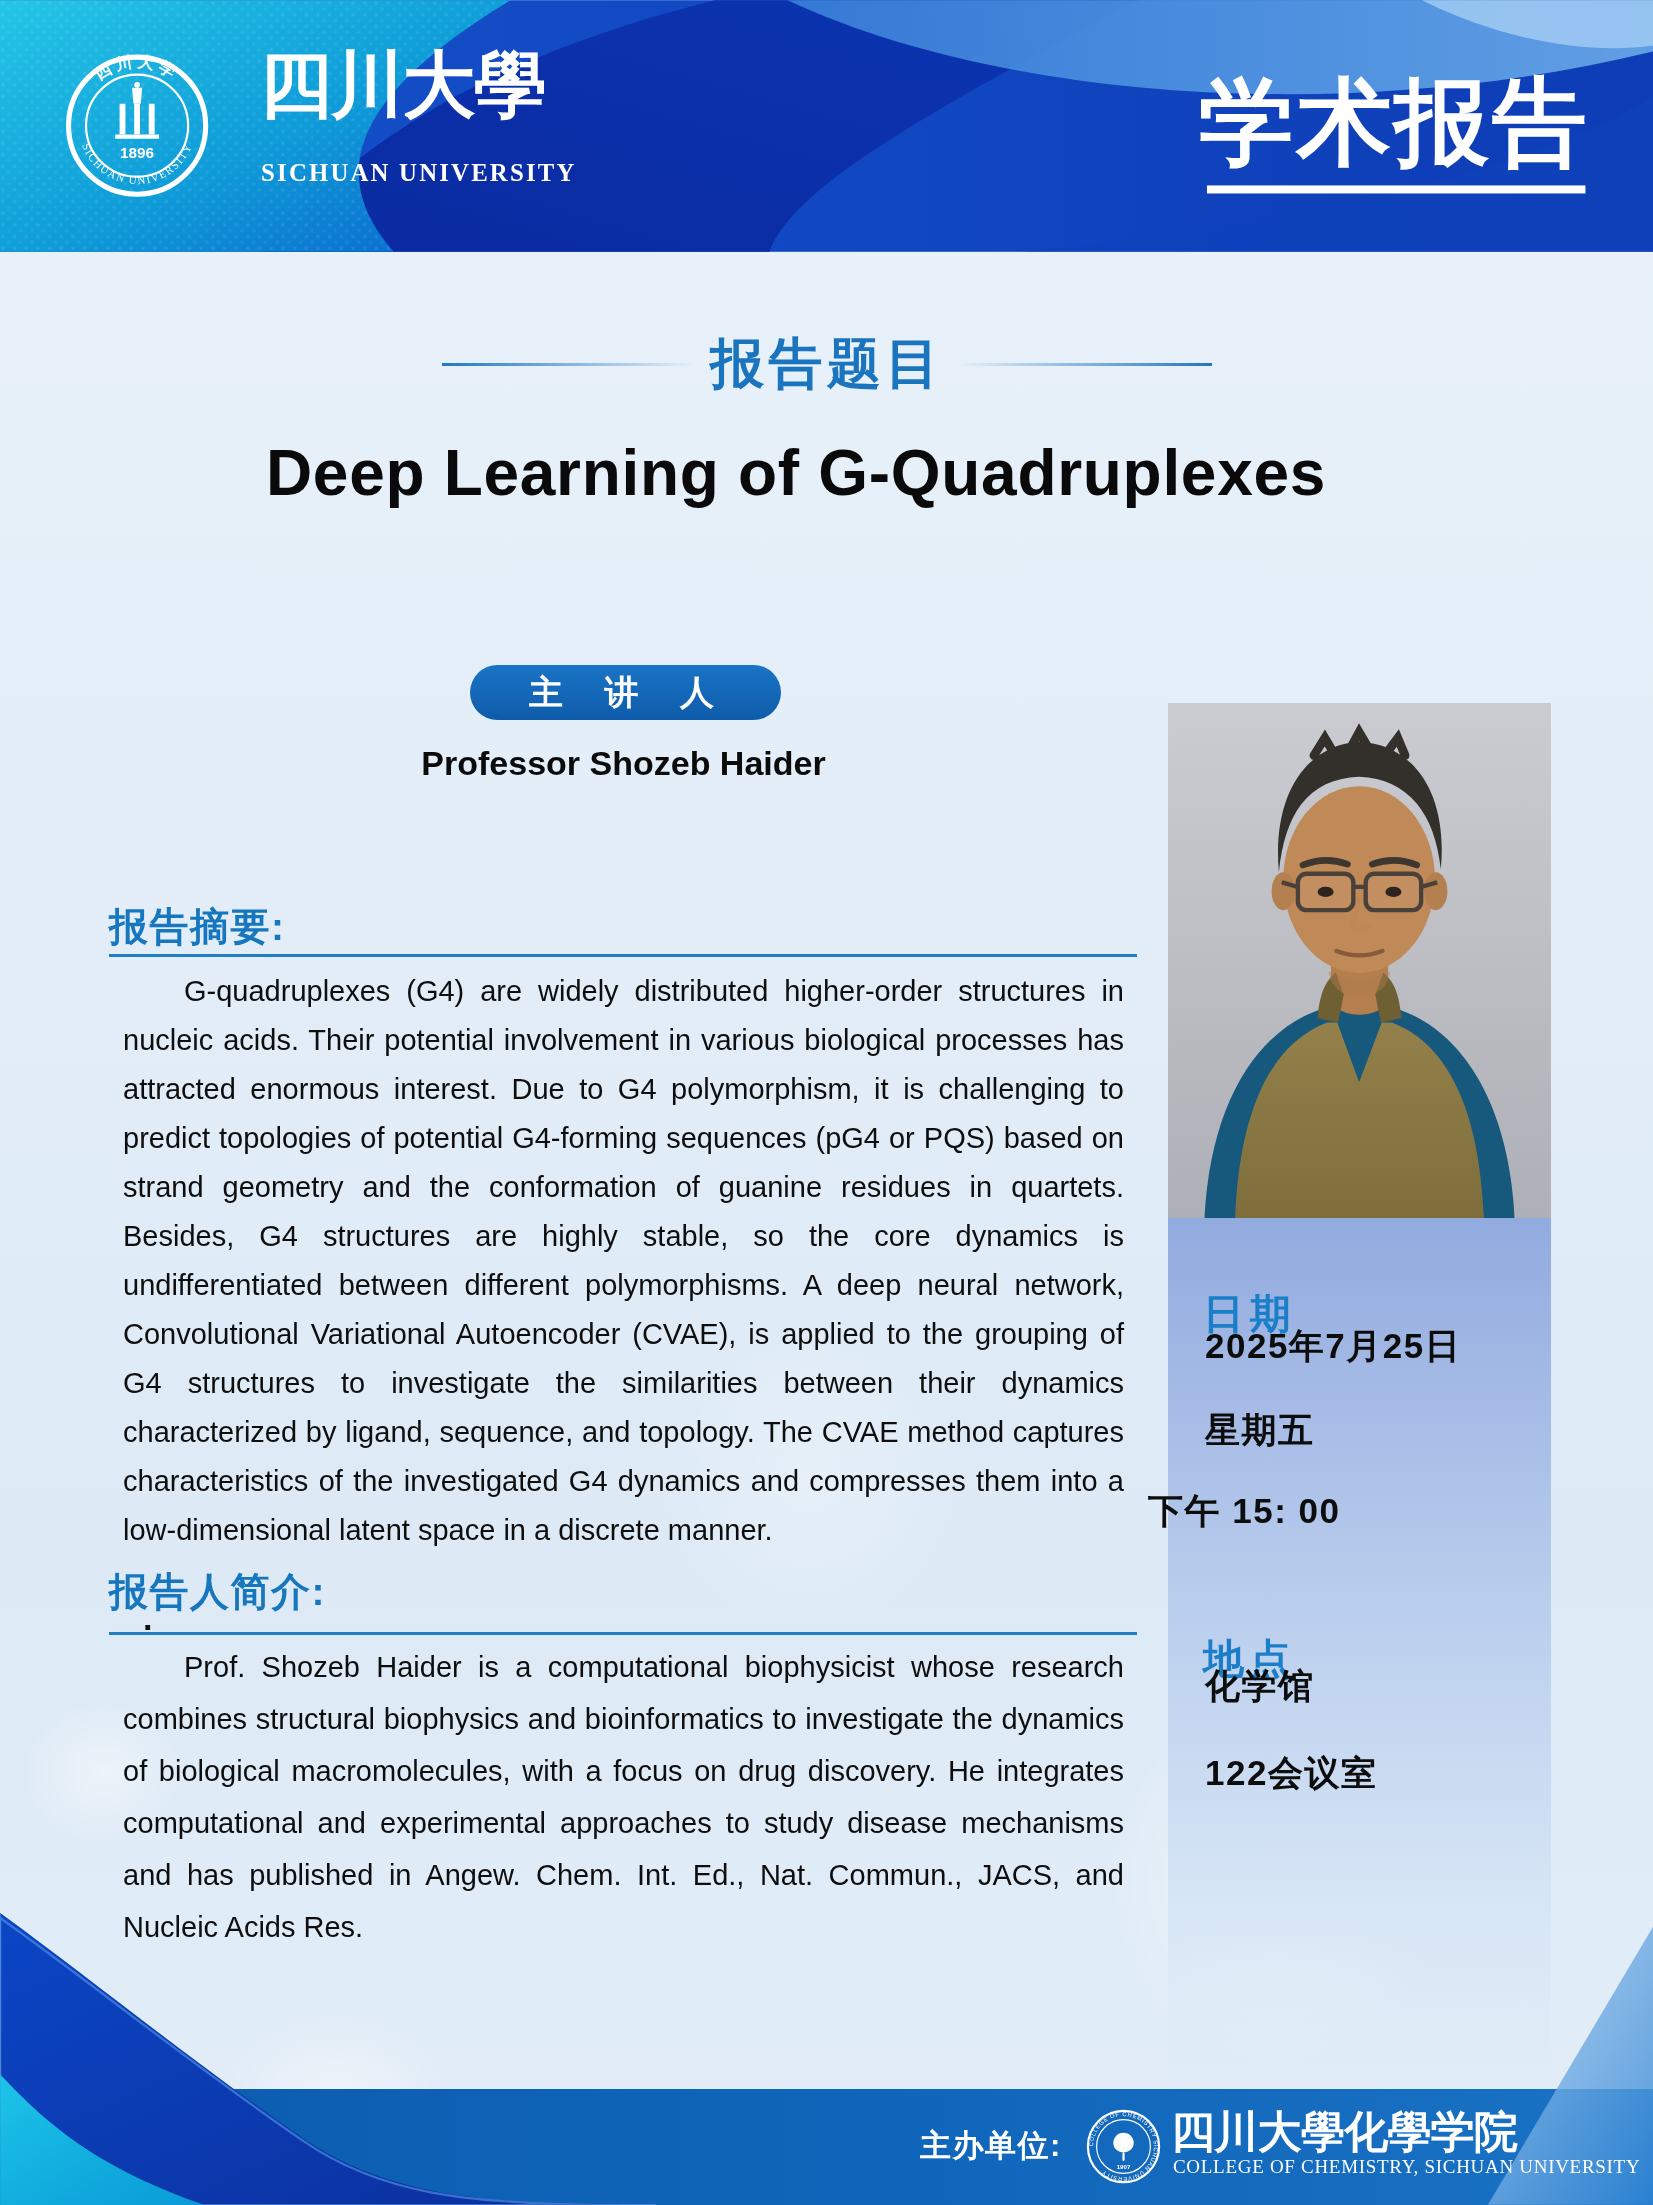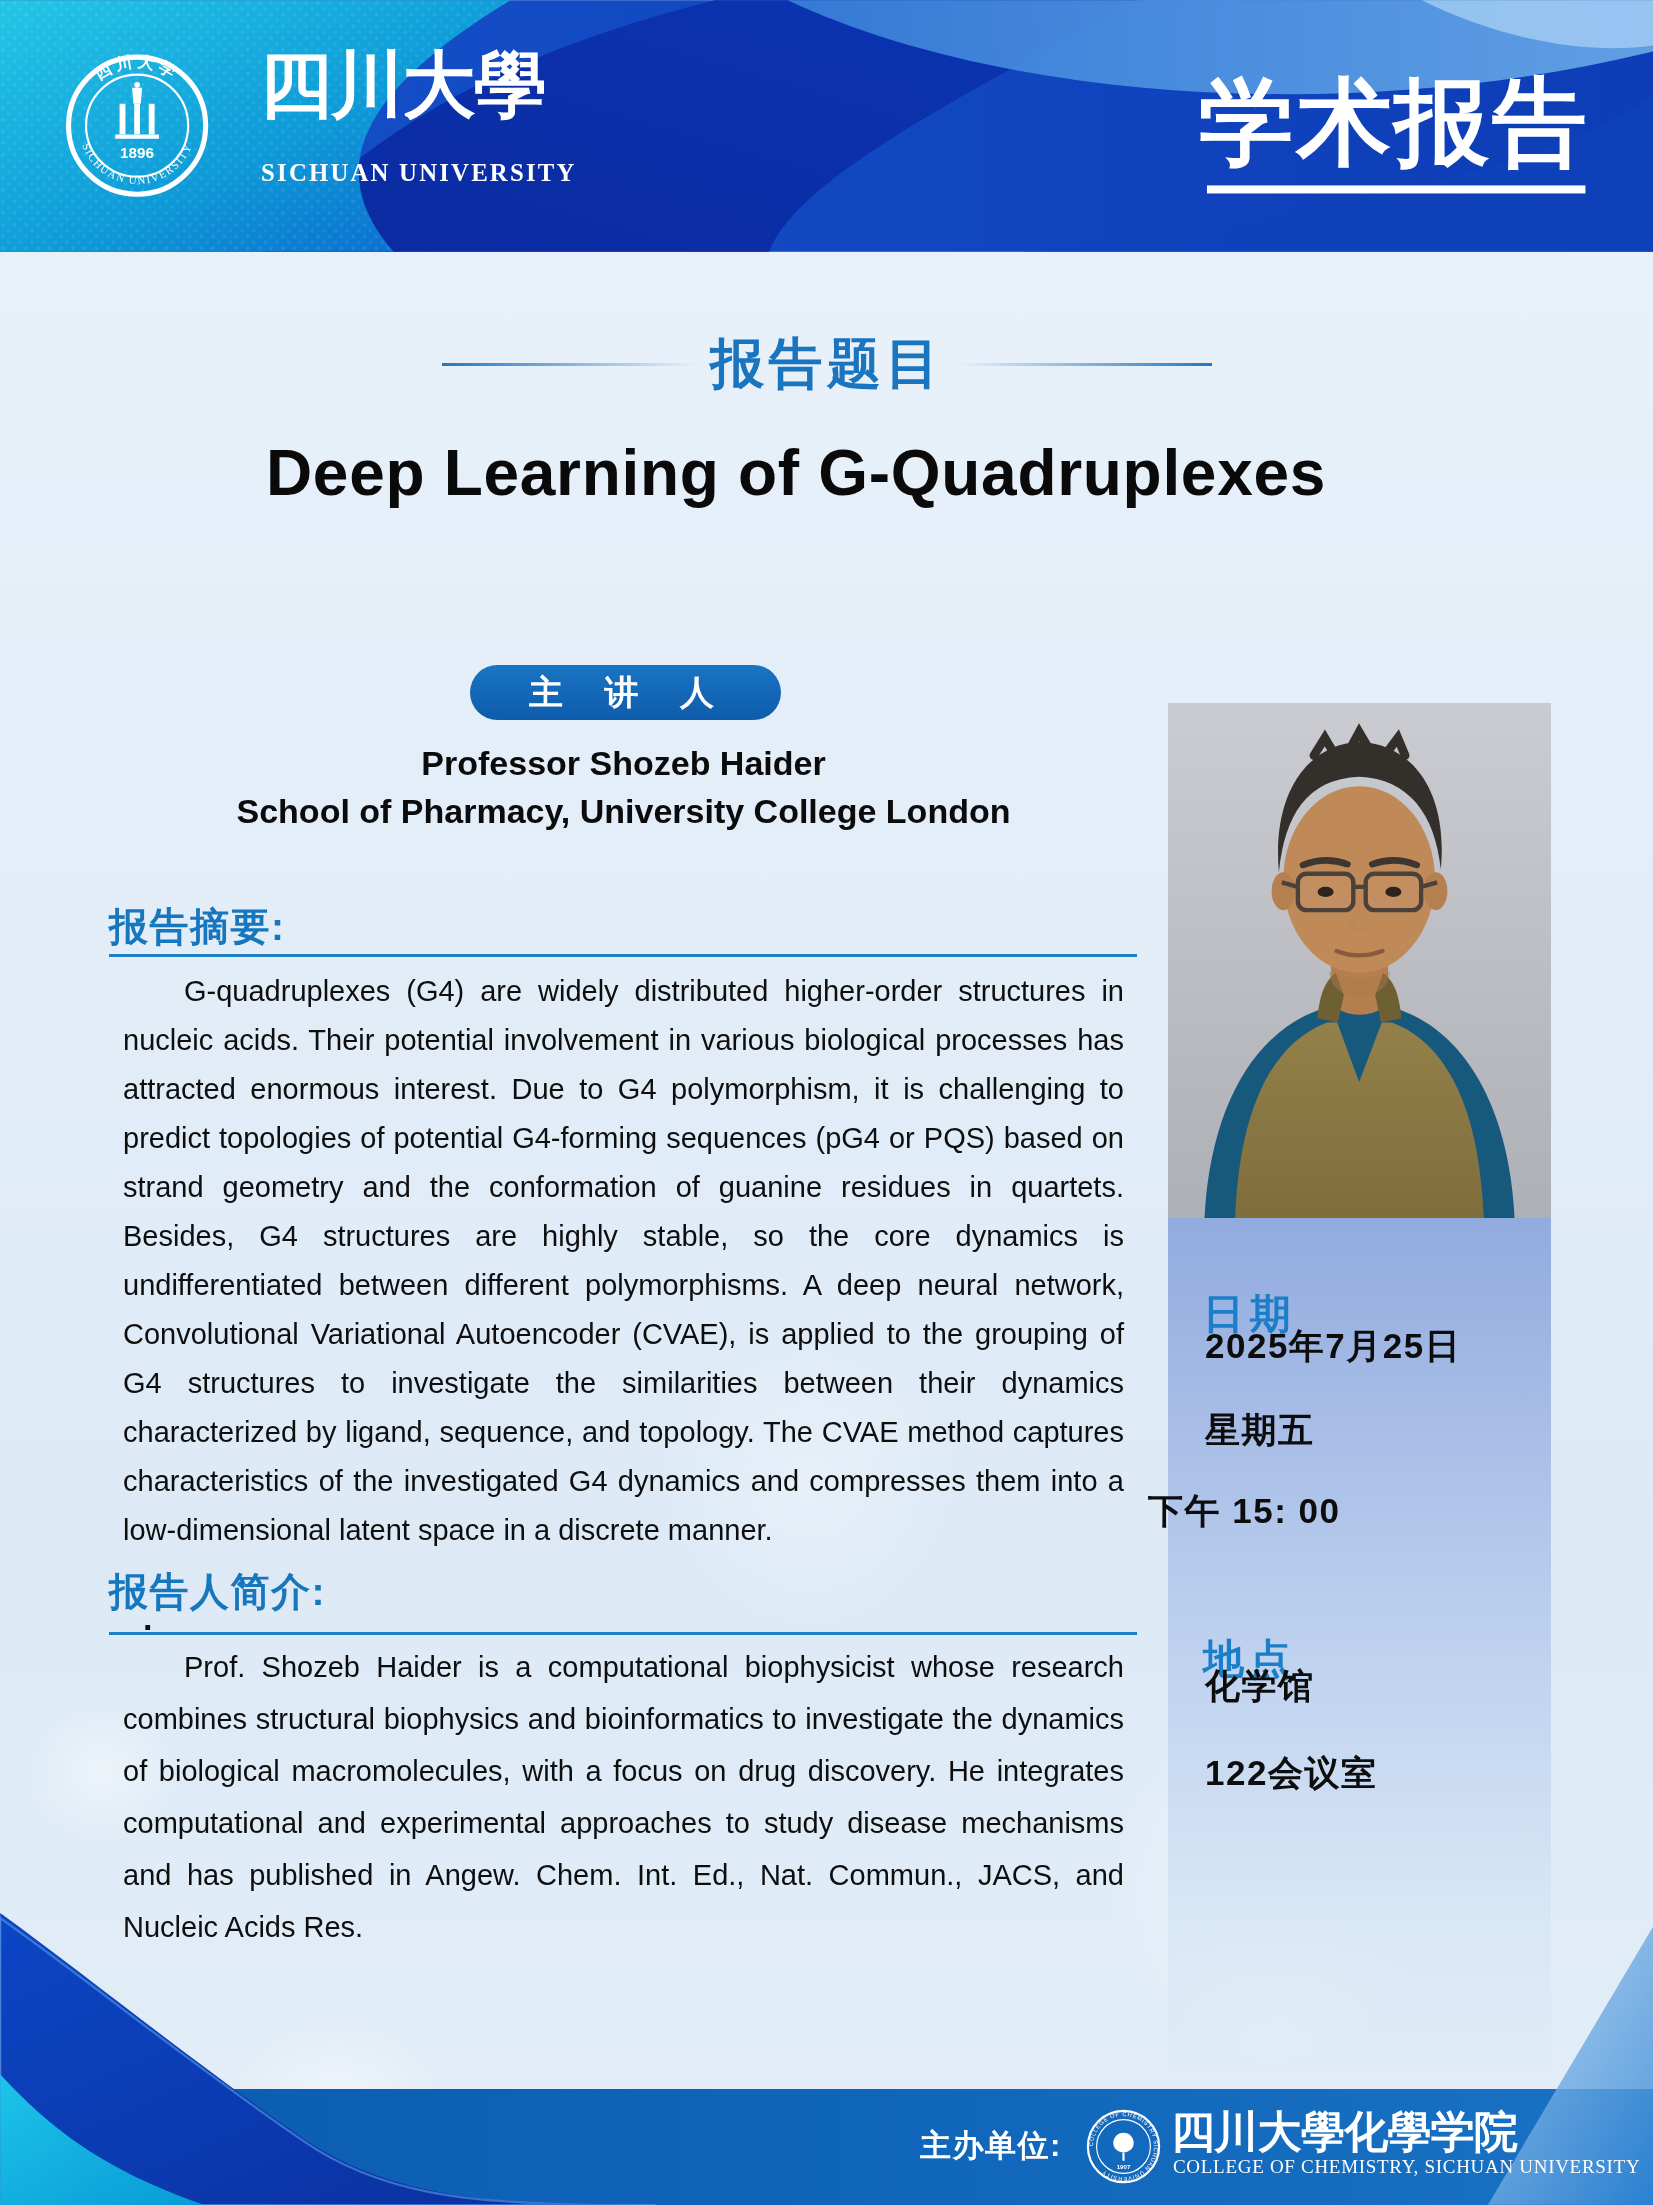--- a/index.html
+++ b/index.html
@@ -122,21 +122,20 @@
     <div class="label-line r"></div>
     <div class="title-label">报告题目</div>
     <div class="label-line l"></div>
   </div>
   <div class="abs main-title">Deep Learning of G-Quadruplexes</div>
 
   <div class="abs speaker-badge">
     <span>主 讲 人</span>
   </div>
   <div class="abs speaker-name">Professor Shozeb Haider</div>
-  <div class="abs speaker-affil">School of Pharmacy, University College London</div>
 
   <div class="abs sec-heading" style="left:109px;top:900px;">报告摘要:</div>
   <div class="abs sec-rule" style="top:954px;"></div>
   <div class="abs body-par" style="top:967px;">G-quadruplexes (G4) are widely distributed higher-order structures in nucleic acids. Their potential involvement in various biological processes has attracted enormous interest. Due to G4 polymorphism, it is challenging to predict topologies of potential G4-forming sequences (pG4 or PQS) based on strand geometry and the conformation of guanine residues in quartets. Besides, G4 structures are highly stable, so the core dynamics is undifferentiated between different polymorphisms. A deep neural network, Convolutional Variational Autoencoder (CVAE), is applied to the grouping of G4 structures to investigate the similarities between their dynamics characterized by ligand, sequence, and topology. The CVAE method captures characteristics of the investigated G4 dynamics and compresses them into a low-dimensional latent space in a discrete manner.</div>
 
   <div class="abs sec-heading" style="left:109px;top:1565px;">报告人简介:</div>
   <div class="abs stray-dot">.</div>
   <div class="abs sec-rule" style="top:1632px;"></div>
   <div class="abs body-par bio-par" style="top:1641px;">Prof. Shozeb Haider is a computational biophysicist whose research combines structural biophysics and bioinformatics to investigate the dynamics of biological macromolecules, with a focus on drug discovery. He integrates computational and experimental approaches to study disease mechanisms and has published in Angew. Chem. Int. Ed., Nat. Commun., JACS, and Nucleic Acids Res.</div>
 

